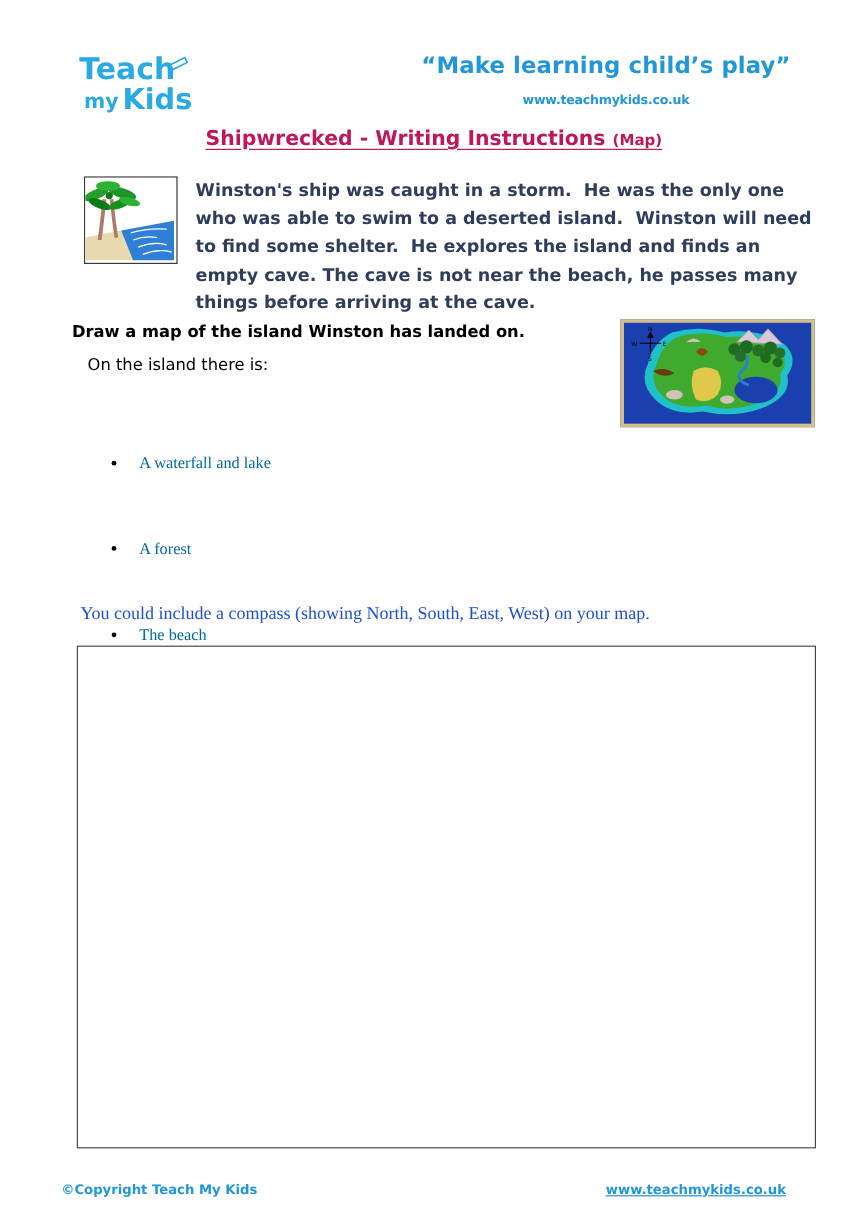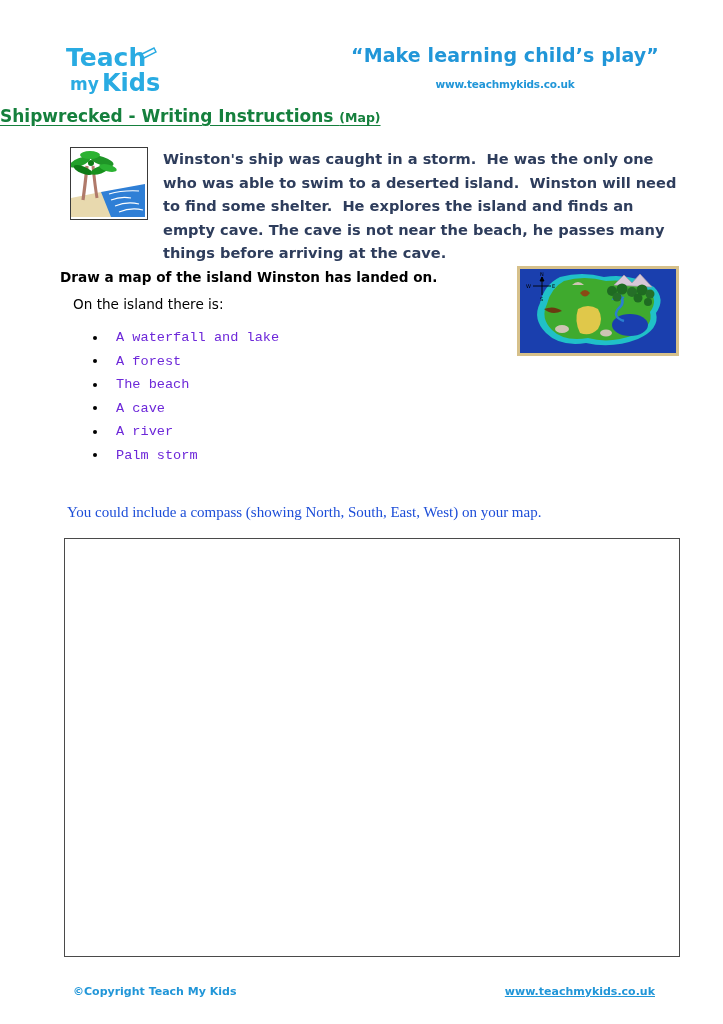--- a/index.html
+++ b/index.html
@@ -56,21 +56,22 @@
     letter-spacing: -0.2px;
     white-space: nowrap;
   }
 
   
   .title {
     position: absolute;
     left: 0;
     top: 106px;
     width: 723px;
-    color: #15803d;
+    text-align: center;
+    color: #be185d;
     font-family: "DejaVu Sans", sans-serif;
     font-size: 17px;
     font-weight: bold;
     white-space: nowrap;
   }
   .title .title-main {
     text-decoration: underline;
     text-underline-offset: 3px;
   }
   .title .title-sub {
@@ -149,24 +150,25 @@
     top: 326px;
     margin: 0;
     padding: 0;
     list-style: none;
   }
   .bullets li {
     position: relative;
     height: 23.5px;
     line-height: 23.5px;
     padding-left: 49px;
-    color: #6d28d9;
-    font-family: Liberation Mono, monospace;
+    color: #0369a1;
+    font-family: Liberation Serif, serif;
     font-size: 13.6px;
     white-space: nowrap;
+    margin-top: 48px;
   }
   .bullets li .bullet-dot {
     position: absolute;
     left: 26px;
     top: 50%;
     transform: translateY(-50%);
     width: 4px;
     height: 4px;
     border-radius: 50%;
     background: #000;
@@ -191,21 +193,21 @@
     width: 616px;
     height: 419px;
     box-sizing: border-box;
     border: 1px solid #4a4a4a;
     background: #ffffff;
   }
 
   
   .footer-left {
     position: absolute;
-    left: 73px;
+    left: 51px;
     top: 985px;
     color: #2196d8;
     font-family: "DejaVu Sans", sans-serif;
     font-size: 11px;
     font-weight: bold;
     white-space: nowrap;
   }
   .footer-right {
     position: absolute;
     right: 68px;

